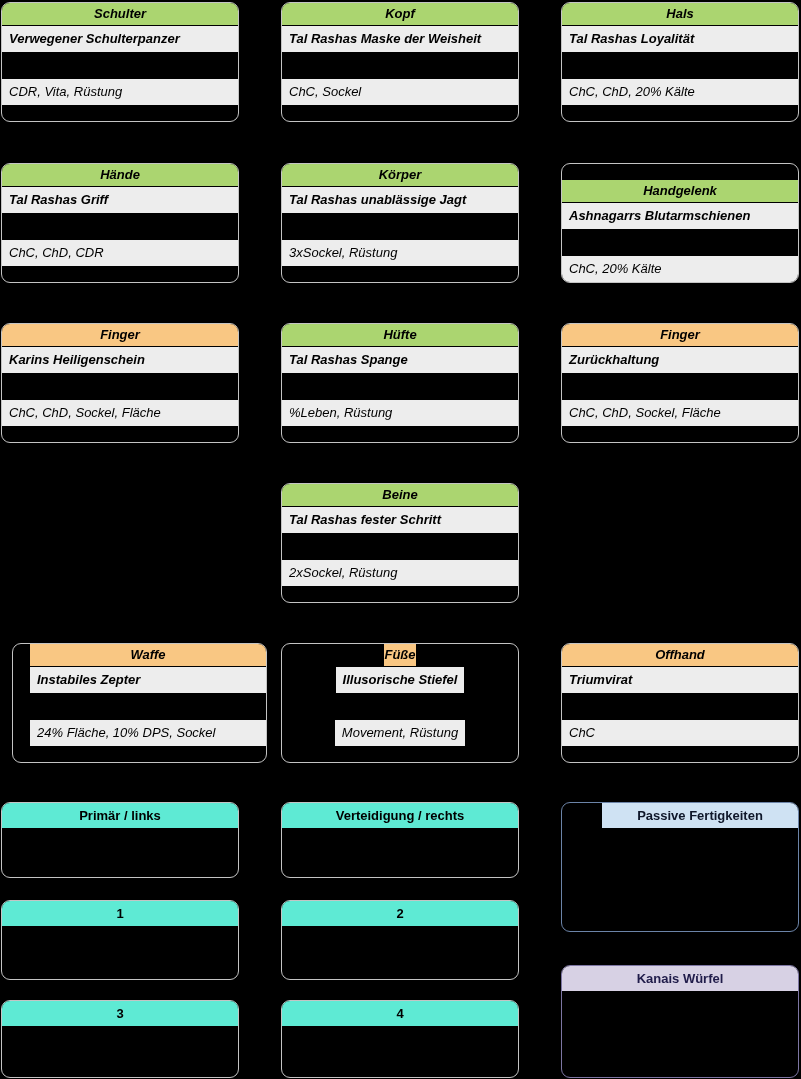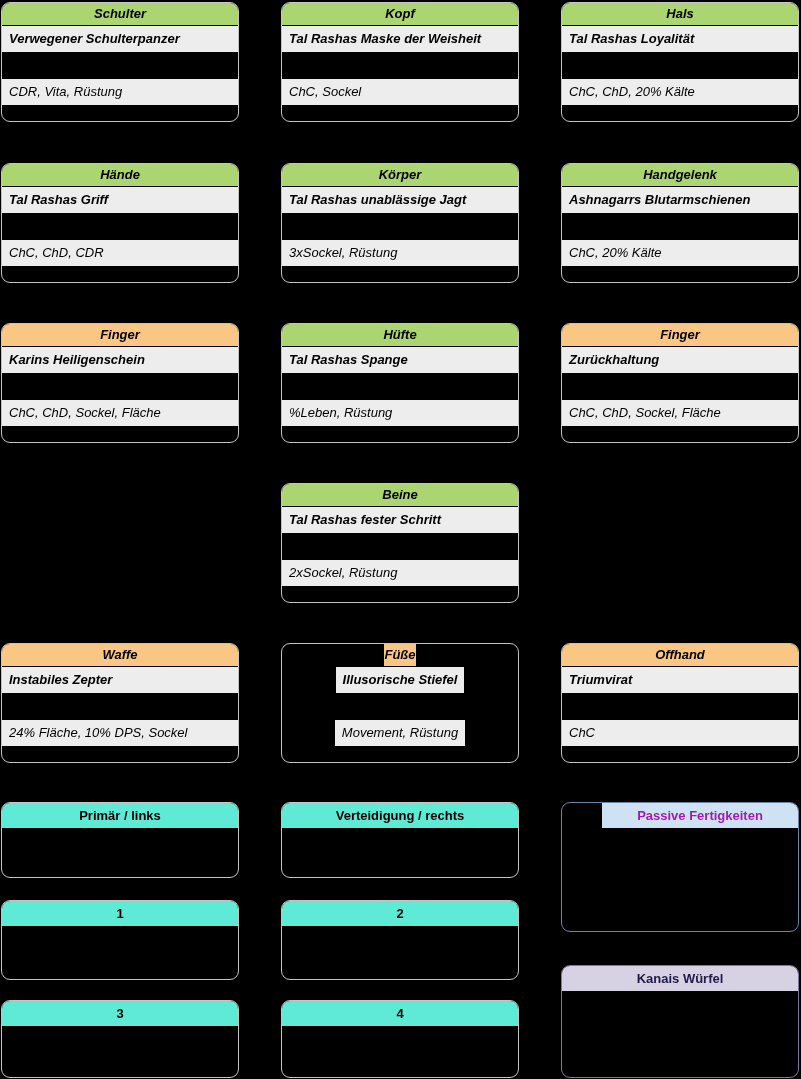--- a/index.html
+++ b/index.html
@@ -36,21 +36,21 @@
     font-size: 13px;
     font-weight: bold;
     border-bottom: 1px solid #000000;
     white-space: nowrap;
     overflow: hidden;
   }
   .skill .hdr { height: 25px; line-height: 25px; }
   .hdr.green  { background: #abd570; }
   .hdr.orange { background: #f9c783; }
   .hdr.white  { background: #5eead4; }
-  .hdr.blue   { background: #cfe2f3; color: #a21caf; margin-left: 40px; }
+  .hdr.blue   { background: #cfe2f3; color: #0f172a; margin-left: 40px; }
   .hdr.purple { background: #d7d1e4; color: #201c4a; }
   .row {
     flex: 0 0 auto;
     height: 26px;
     line-height: 26px;
     background: #ededed;
     font-size: 13px;
     padding: 0 7px;
     white-space: nowrap;
     overflow: hidden;
@@ -93,21 +93,21 @@
     <div class="row bold">Tal Rashas Griff</div>
     <div class="gap"></div>
     <div class="row">ChC, ChD, CDR</div>
   </div>
   <div class="card gear" style="left:281px;top:163px;">
     <div class="hdr green">Körper</div>
     <div class="row bold">Tal Rashas unablässige Jagt</div>
     <div class="gap"></div>
     <div class="row">3xSockel, Rüstung</div>
   </div>
-  <div class="card gear" style="left:561px;top:163px;">
+  <div class="card gear" style="left:561px;top:163px;justify-content:flex-end;">
     <div class="hdr green">Handgelenk</div>
     <div class="row bold">Ashnagarrs Blutarmschienen</div>
     <div class="gap"></div>
     <div class="row">ChC, 20% Kälte</div>
   </div>
 
   <div class="card gear" style="left:1px;top:323px;">
     <div class="hdr orange">Finger</div>
     <div class="row bold">Karins Heiligenschein</div>
     <div class="gap"></div>
@@ -126,21 +126,21 @@
     <div class="row">ChC, ChD, Sockel, Fläche</div>
   </div>
 
   <div class="card gear" style="left:281px;top:483px;">
     <div class="hdr green">Beine</div>
     <div class="row bold">Tal Rashas fester Schritt</div>
     <div class="gap"></div>
     <div class="row">2xSockel, Rüstung</div>
   </div>
 
-  <div class="card gear" style="left:1px;top:643px;">
+  <div class="card gear" style="left:12px;top:643px;padding-left:17px;">
     <div class="hdr orange">Waffe</div>
     <div class="row bold">Instabiles Zepter</div>
     <div class="gap"></div>
     <div class="row">24% Fläche, 10% DPS, Sockel</div>
   </div>
   <div class="card gear" style="left:281px;top:643px;align-items:center;">
     <div class="hdr orange">Füße</div>
     <div class="row bold">Illusorische Stiefel</div>
     <div class="gap"></div>
     <div class="row">Movement, Rüstung</div>

